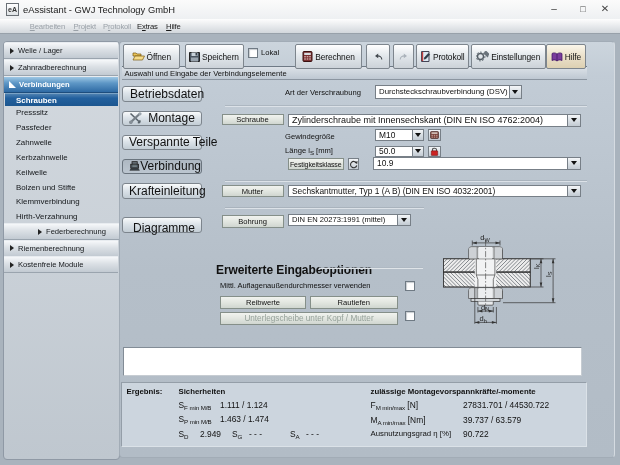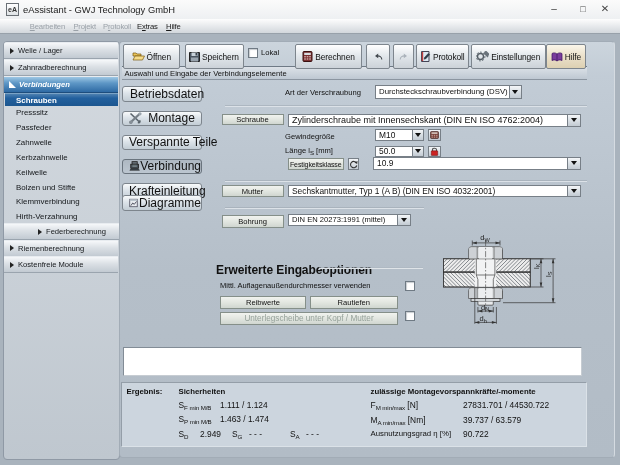--- a/index.html
+++ b/index.html
@@ -9,21 +9,21 @@
 #wtitle{left:23px;top:0;height:19px;line-height:19px;font-size:9.4px;color:#1a1a1a;}
 .wbtn{top:0px;height:18px;width:30px;text-align:center;color:#444;font-size:10px;line-height:18px;}
 
 #menubar{left:0;top:19px;width:620px;height:14px;background:linear-gradient(180deg,#fdfdfd,#d2d7dc);border-bottom:1px solid #98a1aa;}
 .mi{position:absolute;top:19.5px;height:13px;line-height:13px;font-size:7.7px;letter-spacing:-0.2px;color:#1a1a1a;}
 .mi.dis{color:#9aa1a8;}
 
 #sidebar{left:3px;top:41px;width:115px;height:417px;border:1px solid #8f99a5;border-radius:4px;background:linear-gradient(180deg,#d3d9df 0%,#cad1d8 50%,#bfc7cf 100%);overflow:hidden;}
 .shead{position:absolute;left:0px;width:114px;height:15px;background:linear-gradient(180deg,#f6f8fa 0%,#dbe0e5 45%,#c2cad2 100%);border-top:1px solid #e8ecf0;border-bottom:1px solid #9aa4ae;font-size:7.6px;color:#15181b;line-height:15px;}
 .shead .tri{display:inline-block;width:0;height:0;border-left:4px solid #222;border-top:3.5px solid transparent;border-bottom:3.5px solid transparent;margin:0 4px 0 6px;vertical-align:-0.5px;}
-#hverb{background:linear-gradient(180deg,#9ec7e4 0%,#5e97c6 40%,#2e6aa4 100%);border-bottom:1px solid #1d4d7d;color:#fff;font-weight:bold;font-style:italic;}
+#hverb{background:linear-gradient(180deg,#9ec7e4 0%,#5e97c6 40%,#2e6aa4 100%);border-bottom:1px solid #1d4d7d;color:#fff;font-weight:bold;}
 #hverb .tri{border:none;width:7px;height:7px;background:#fff;clip-path:polygon(0 0,100% 100%,0 100%);margin:0 3px 0 5px;vertical-align:-1px;}
 .sitem{position:absolute;left:12px;font-size:7.9px;color:#14171a;height:15px;line-height:15px;}
 #sel{left:1px;width:113px;height:13px;background:linear-gradient(180deg,#4d80b0 0%,#22609e 35%,#1c568f 100%);border-top:1px solid #7ba3c6;color:#fff;font-weight:bold;font-size:7.9px;line-height:13px;padding-left:11px;box-sizing:border-box;}
 
 #main{left:119px;top:41px;width:496px;height:417px;border-radius:4px;background:linear-gradient(180deg,#ccd5dd 0%,#c2ccd6 8%,#b5bfc9 55%,#b2bcc6 100%);border:1px solid #a2acb6;border-right-color:#d5dbe1;box-sizing:border-box;}
 
 .tb{position:absolute;height:25px;border:1px solid #7d858d;border-radius:2px;background:linear-gradient(180deg,#ffffff 0%,#e3e8ec 45%,#ccd2d8 100%);font-size:8.4px;color:#111;display:flex;align-items:center;justify-content:center;gap:2px;letter-spacing:-0.1px;overflow:hidden;box-sizing:border-box;}
 .tb svg{flex:0 0 auto;}
 
 #secthead{left:122px;top:65.5px;width:465px;height:14.5px;background:linear-gradient(180deg,#dde2e8 0%,#cdd5dd 50%,#bec8d2 100%);border-top:1px solid #6f7a86;border-bottom:1px solid #8b95a0;font-size:7.6px;color:#111;line-height:13.5px;padding-left:2.5px;box-sizing:border-box;}
@@ -180,21 +180,21 @@
   </div>
 <div class="lb" style="top:183px;">
 <svg width="13" height="12" viewBox="0 0 13 12">
       <rect x="5.9" y="1" width="1.4" height="4" fill="#d03030"></rect>
       <path d="M6.6 7 L4.8 4.5 L8.4 4.5z" fill="#d03030"></path>
       <path d="M2 8 C2 6.6 11 6.6 11 8 V10 C11 11.4 2 11.4 2 10z" fill="#4a545c" stroke="#222" stroke-width=".6"></path>
       <path d="M10 4.5 L12.8 6 L10.5 7.2z" fill="#2838a8"></path>
     </svg>
     <span style="flex:1;text-align:center;margin-left:-3px;">Krafteinleitung</span>
   </div>
-<div class="lb" style="top:195px;">
+<div class="lb" style="top:217px;flex-direction:column;">
 <svg width="12" height="12" viewBox="0 0 12 12">
       <rect x="1" y="1" width="10" height="10" fill="#e8ecf0" stroke="#445"></rect>
       <rect x="1" y="1" width="10" height="2.2" fill="#b8c2ca"></rect>
       <path d="M2.5 9.5 L5 6 L7 7.8 L10 4" stroke="#223" stroke-width="1" fill="none"></path>
     </svg>
     <span style="flex:1;text-align:center;margin-left:-2px;">Diagramme</span>
   </div>
 
 <div class="lbl" style="left:285px;top:87.5px;">Art der Verschraubung</div>
 <div class="combo" style="left:375px;top:84.5px;width:133.5px;height:14.5px;font-size:7.8px;">

